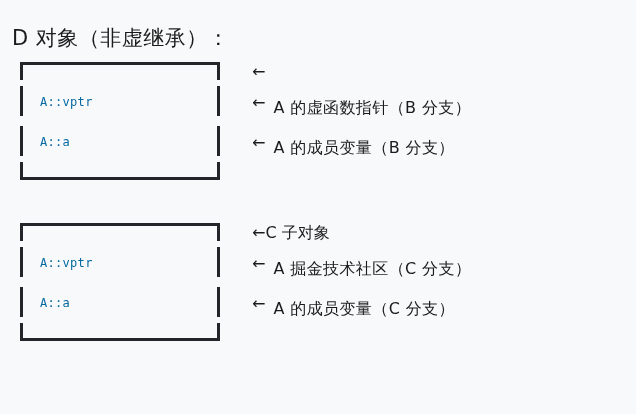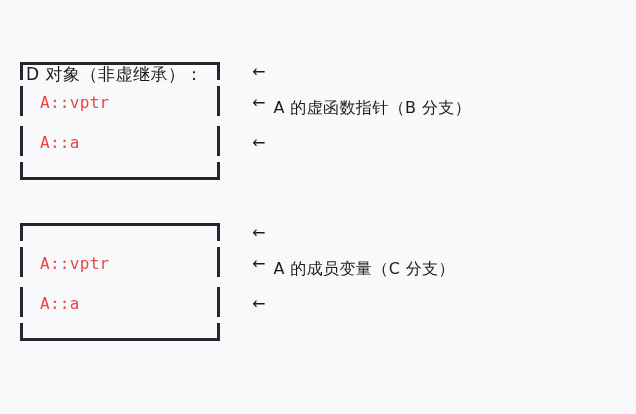--- a/index.html
+++ b/index.html
@@ -19,28 +19,27 @@
 
   .canvas {
     position: relative;
     width: 636px;
     height: 414px;
   }
 
   
   .heading {
     position: absolute;
-    left: 26px;
+    left: 12px;
     top: 24px;
     font-family: "DejaVu Sans", "Liberation Sans", sans-serif;
-    font-size: 17px;
+    font-size: 21px;
     letter-spacing: 0.5px;
     color: #1b1b1b;
     white-space: pre;
-    margin-top: 39px;
   }
 
   
   .block {
     position: absolute;
     left: 0;
     width: 636px;
   }
   .block-1 { top: 62px; }
   .block-2 { top: 223px; }
@@ -89,23 +88,23 @@
   }
   .cell .bar-left  { left: 0; }
   .cell .bar-right { right: 0; }
 
   .cell-text {
     position: absolute;
     left: 20px;
     top: 50%;
     transform: translateY(-50%);
     font-family: "DejaVu Sans Mono", "Liberation Mono", monospace;
-    font-size: 16px;
+    font-size: 12px;
     letter-spacing: 0.3px;
-    color: #ef4444;
+    color: #0369a1;
     white-space: pre;
   }
 
   
   .annot {
     position: absolute;
     left: 252px;
     top: 50%;
     transform: translateY(-50%);
     font-family: "DejaVu Sans", "Liberation Sans", sans-serif;
@@ -182,59 +181,62 @@
     </div>
 
     <div class="row">
       <div class="cell">
         <span class="bar bar-left"></span>
         <span class="bar bar-right"></span>
         <span class="cell-text">A::a</span>
       </div>
       <div class="annot">
         <span class="arrow">←</span>
+        <span class="atext">A 的成员变量（B 分支）</span>
       </div>
     </div>
 
     <div class="row row-cap">
       <div class="frame-bottom"></div>
     </div>
   </div>
 
   <div class="block block-2">
 
     <div class="row row-cap">
       <div class="frame-top"></div>
       <div class="annot-cap">
         <span class="arrow">←</span>
+        <span class="atext">C 子对象</span>
       </div>
     </div>
 
     <div class="row">
       <div class="cell">
         <span class="bar bar-left"></span>
         <span class="bar bar-right"></span>
         <span class="cell-text">A::vptr</span>
       </div>
       <div class="annot">
         <span class="arrow">←</span>
+        <span class="atext">A 掘金技术社区（C 分支）</span>
+      </div>
+    </div>
+
+    <div class="row">
+      <div class="cell">
+        <span class="bar bar-left"></span>
+        <span class="bar bar-right"></span>
+        <span class="cell-text">A::a</span>
+      </div>
+      <div class="annot">
+        <span class="arrow">←</span>
         <span class="atext">A 的成员变量（C 分支）</span>
       </div>
     </div>
 
-    <div class="row">
-      <div class="cell">
-        <span class="bar bar-left"></span>
-        <span class="bar bar-right"></span>
-        <span class="cell-text">A::a</span>
-      </div>
-      <div class="annot">
-        <span class="arrow">←</span>
-      </div>
-    </div>
-
     <div class="row row-cap">
       <div class="frame-bottom"></div>
     </div>
   </div>
 
 
 </div>
 
 </body></html>

